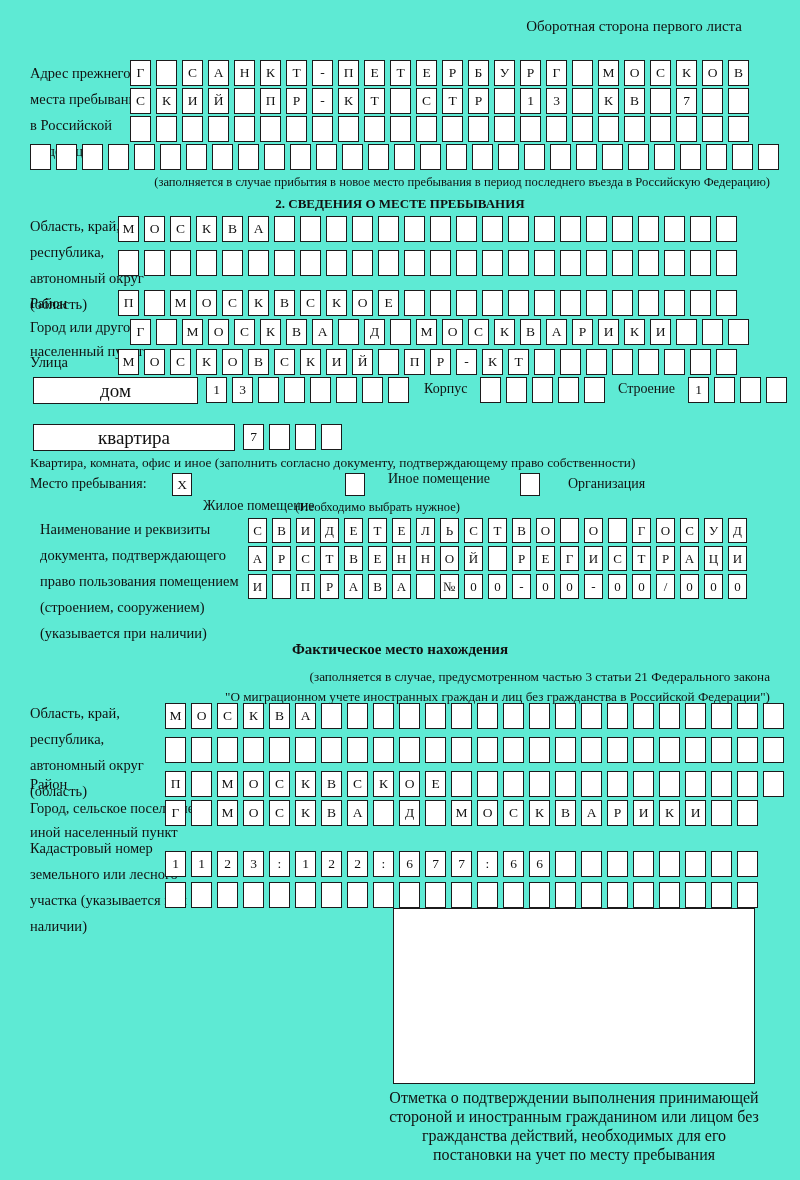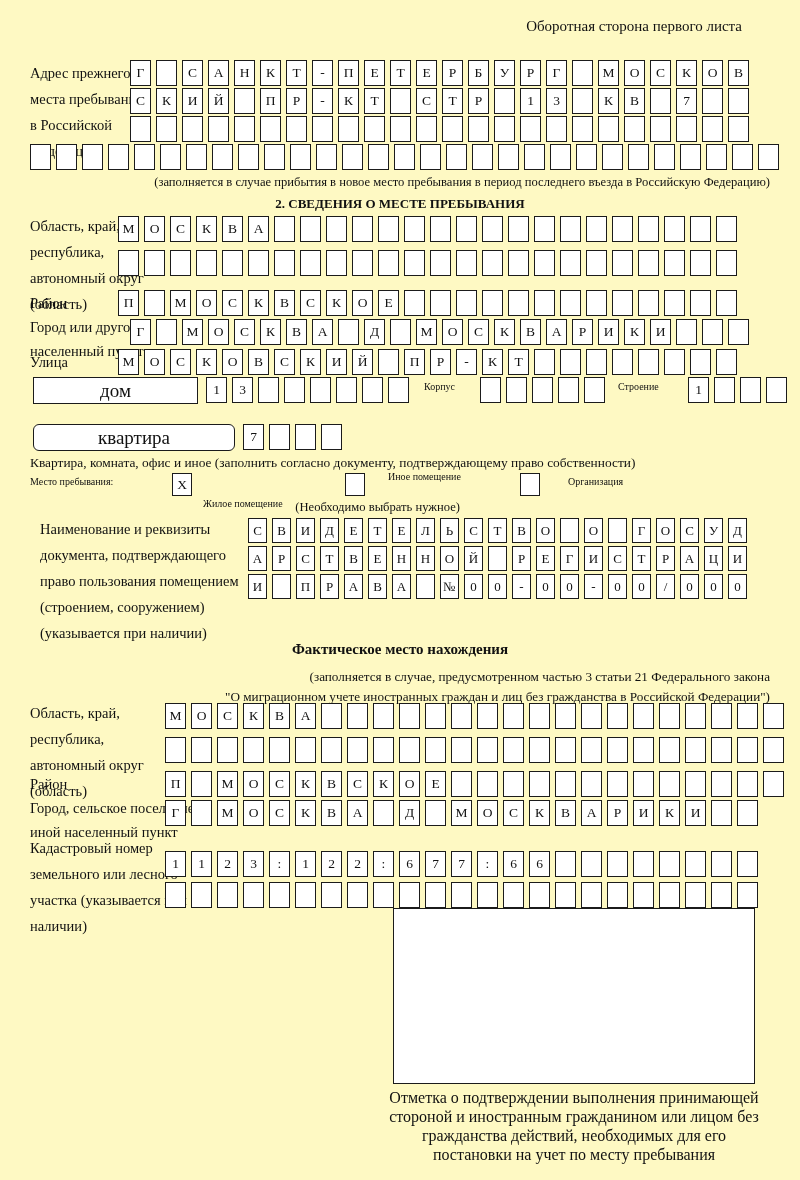--- a/index.html
+++ b/index.html
@@ -1,32 +1,32 @@
 <!DOCTYPE html>
 <html><head>
 <meta charset="utf-8">
 <style>
   html,body{margin:0;padding:0;background:#fff;}
-  .page{position:relative;width:800px;height:1180px;background:#fef9c3;
+  .page{position:relative;width:800px;height:1180px;background:#5eead4;
         font-family:"Liberation Serif","DejaVu Serif",serif;color:#111;overflow:hidden;}
   .hdr{position:absolute;top:18px;right:58px;font-size:15px;}
   .lbl{position:absolute;font-size:14.5px;line-height:26px;}
   .note{position:absolute;font-size:12.6px;line-height:19px;}
   .center{text-align:right;}
   .sect-title{position:absolute;left:0;width:800px;text-align:center;font-weight:bold;font-size:13px;}
   .boxrow{position:absolute;display:flex;gap:5px;}
   .cell{box-sizing:border-box;width:21px;height:26px;border:1.6px solid #1b1b1b;background:#fff;
         display:flex;align-items:center;justify-content:center;font-size:13.5px;line-height:1;}
   .boxrow.small{gap:5px;}
   .boxrow.small .cell{width:19px;height:25px;font-size:13px;}
   .widebox{position:absolute;box-sizing:border-box;border:1.6px solid #1b1b1b;height:27px;
         display:flex;align-items:center;justify-content:center;font-size:19px;background:#fff;}
   .cb{position:absolute;box-sizing:border-box;width:20px;height:23px;border:1.6px solid #1b1b1b;
         display:flex;align-items:center;justify-content:center;font-size:13.5px;background:#fff;}
-  .opt{position:absolute;font-size:10px;}
+  .opt{position:absolute;font-size:14px;}
   .stamp-box{position:absolute;left:393px;top:908px;width:360px;height:174px;
         border:1.8px solid #1b1b1b;background:#fff;}
   .caption{position:absolute;left:388px;top:1088px;width:372px;text-align:center;
         font-size:16px;line-height:19px;}
 </style>
 </head>
 <body>
 
 <div class="page">
 
@@ -304,21 +304,21 @@
       <span class="cell"></span>
     </div>
   <div class="opt" style="left:618px;top:381px;">Строение</div>
   <div class="boxrow" style="left:688px;top:377px;">
       <span class="cell">1</span>
       <span class="cell"></span>
       <span class="cell"></span>
       <span class="cell"></span>
     </div>
 
-  <div class="widebox" style="left:33px;top:424px;width:202px;border-radius:6px;">квартира</div>
+  <div class="widebox" style="left:33px;top:424px;width:202px;">квартира</div>
   <div class="boxrow" style="left:243px;top:424px;">
       <span class="cell">7</span>
       <span class="cell"></span>
       <span class="cell"></span>
       <span class="cell"></span>
     </div>
   <div class="note" style="left:30px;top:453px;width:720px;font-size:13.4px;">Квартира, комната, офис и иное (заполнить согласно документу, подтверждающему право собственности)</div>
 
   <div class="opt" style="left:30px;top:476px;">Место пребывания:</div>
   <div class="cb" style="left:172px;top:473px;">X</div>

